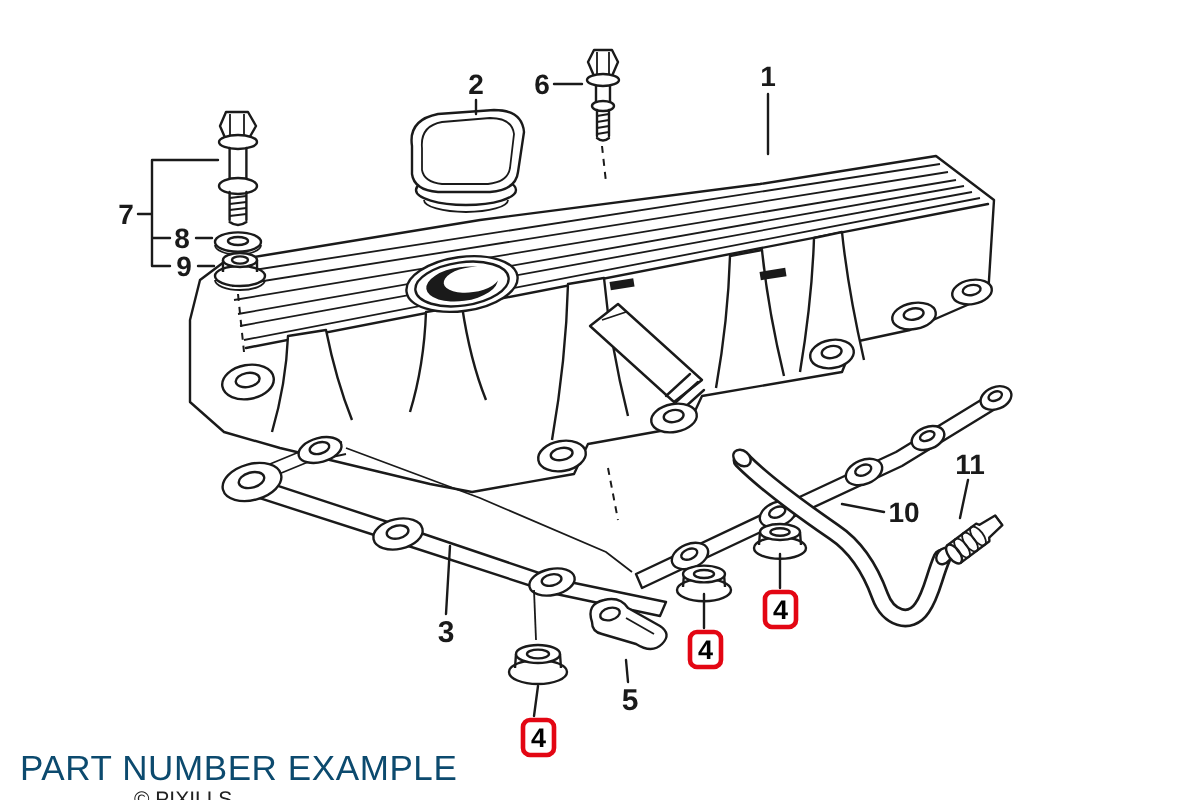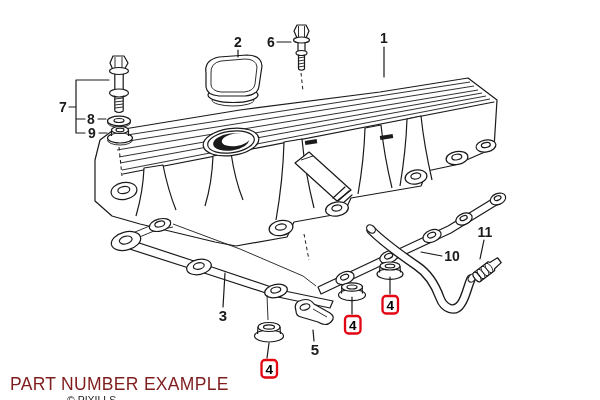--- a/index.html
+++ b/index.html
@@ -19,21 +19,21 @@
   .lnw{stroke:var(--line);fill:#fff;stroke-width:1.2;stroke-linejoin:round;}
   .thin{stroke:var(--line);fill:none;stroke-width:0.9;}
   .dash{stroke:var(--line);fill:none;stroke-width:1;stroke-dasharray:3.5 3;}
   .dark{fill:var(--line);stroke:none;}
   .callout{font:700 14px "Liberation Sans","DejaVu Sans",sans-serif;fill:var(--line);text-anchor:middle;}
   .callout-big{font:700 15px "Liberation Sans","DejaVu Sans",sans-serif;fill:var(--line);text-anchor:middle;}
   .hlbox{fill:#fff;stroke:var(--highlight);stroke-width:2.3;}
   .hltext{font:700 13.5px "Liberation Sans","DejaVu Sans",sans-serif;fill:#000;text-anchor:middle;}
   .footer-heading{
     position:absolute;left:10px;top:374px;
-    font-size:17.5px;font-weight:500;letter-spacing:.3px;color:#7f1d1d;white-space:nowrap;
+    font-size:17.5px;font-weight:500;letter-spacing:.3px;color:#0c4a6e;white-space:nowrap;
   }
   .copyright{
     position:absolute;left:67px;top:394px;
     font-size:10.5px;color:#222;white-space:nowrap;
   }
 </style>
 </head>
 <body>
 
 <div class="stage">

